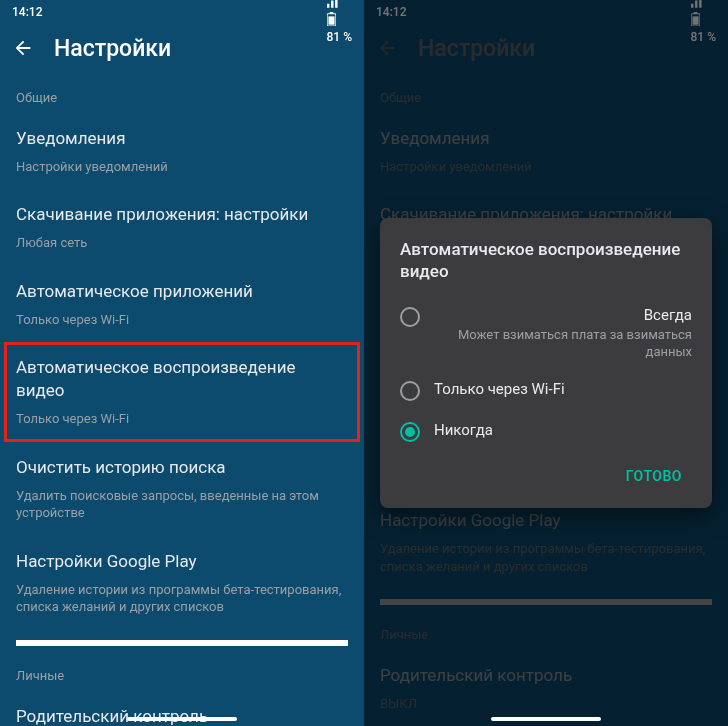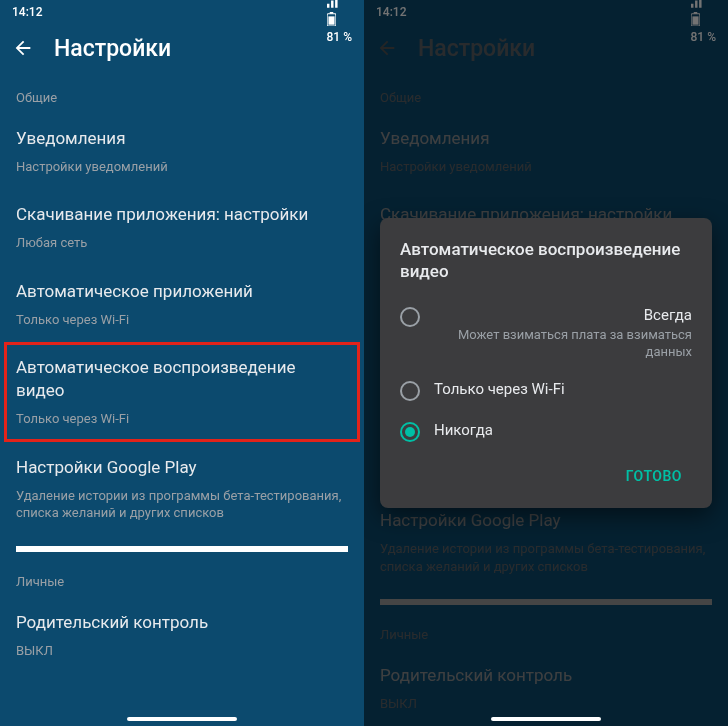--- a/index.html
+++ b/index.html
@@ -144,20 +144,24 @@
     <div class="setting-item">
       <div class="setting-title">Автоматическое приложений</div>
       <div class="setting-sub">Только через Wi-Fi</div>
     </div>
 
     <div class="setting-item highlight">
       <div class="setting-title">Автоматическое воспроизведение видео</div>
       <div class="setting-sub">Только через Wi-Fi</div>
     </div>
 
+    <div class="setting-item">
+      <div class="setting-title">Очистить историю поиска</div>
+      <div class="setting-sub">Удалить поисковые запросы, введенные на этом устройстве</div>
+    </div>
 
     <div class="setting-item">
       <div class="setting-title">Настройки Google Play</div>
       <div class="setting-sub">Удаление истории из программы бета-тестирования, списка желаний и других списков</div>
     </div>
 
     <div class="divider-section">
       <div class="section-header">Личные</div>
       <div class="setting-item">
         <div class="setting-title">Родительский контроль</div>

